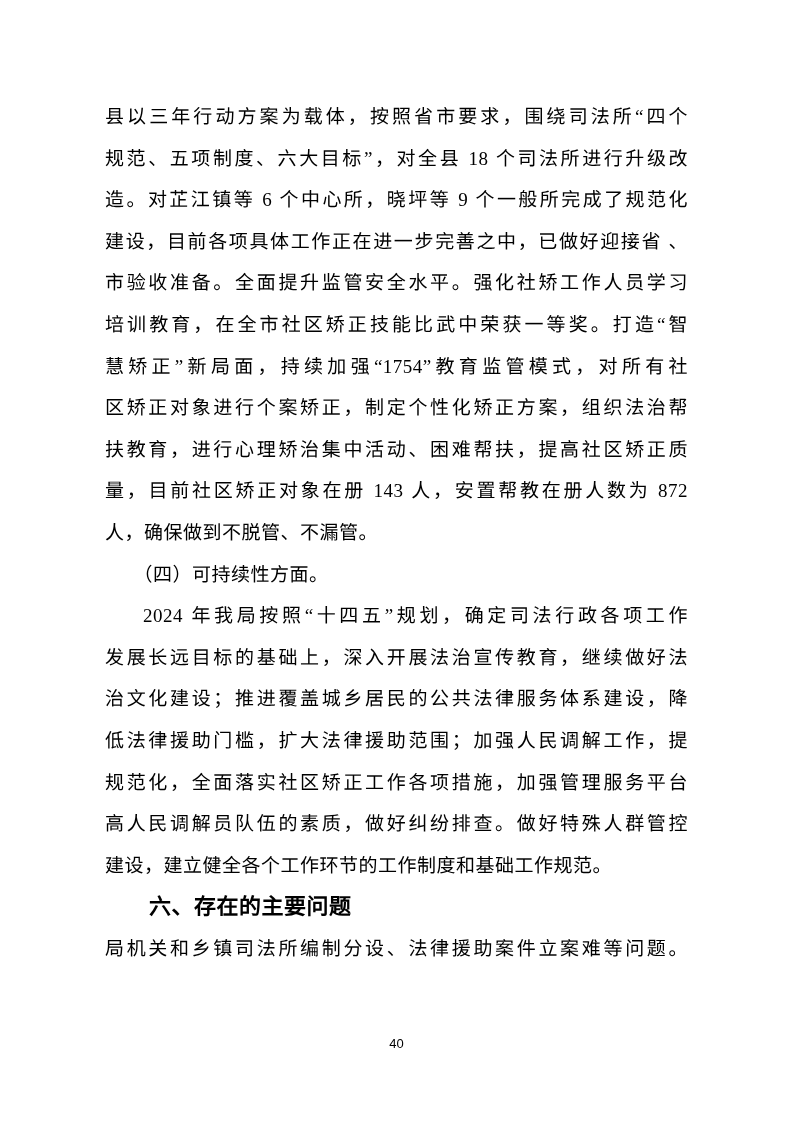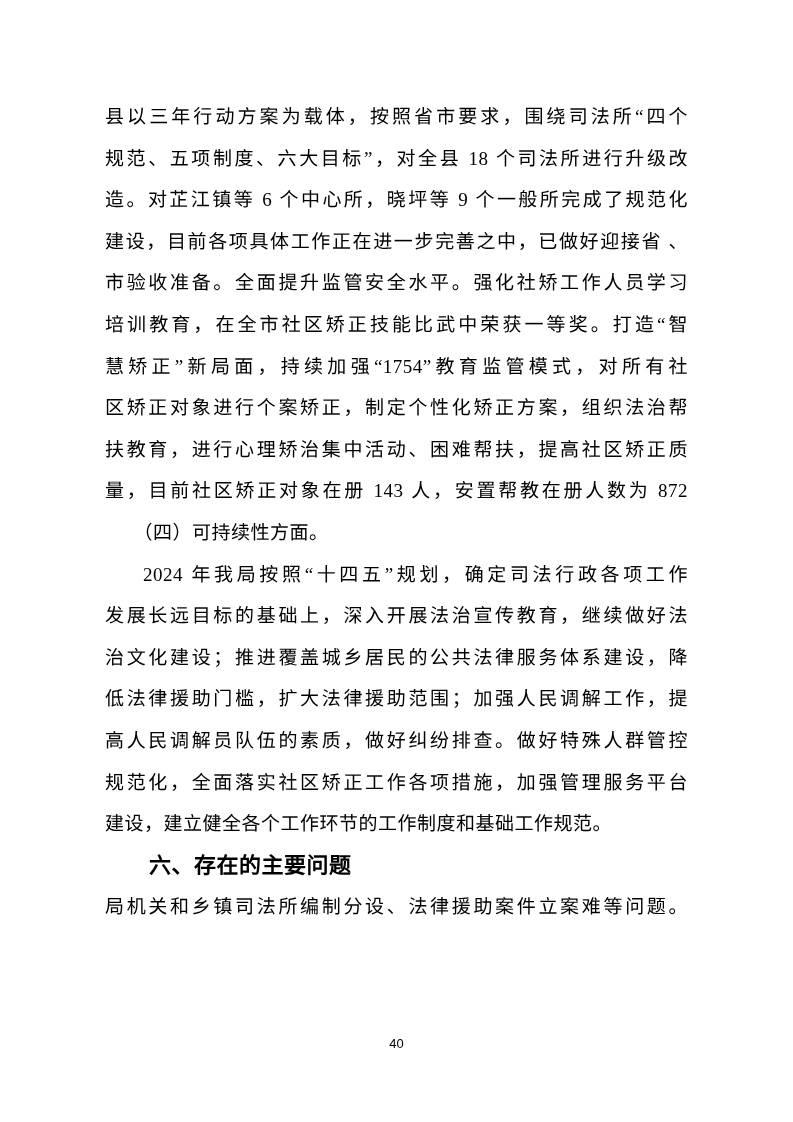--- a/index.html
+++ b/index.html
@@ -61,33 +61,34 @@
       <div class="line fill">县以三年行动方案为载体，按照省市要求，围绕司法所“四个</div>
       <div class="line fill">规范、五项制度、六大目标”，对全县 18 个司法所进行升级改</div>
       <div class="line fill">造。对芷江镇等 6 个中心所，晓坪等 9 个一般所完成了规范化</div>
       <div class="line fill">建设，目前各项具体工作正在进一步完善之中，已做好迎接省 、</div>
       <div class="line fill">市验收准备。全面提升监管安全水平。强化社矫工作人员学习</div>
       <div class="line fill">培训教育，在全市社区矫正技能比武中荣获一等奖。打造“智</div>
       <div class="line fill">慧矫正”新局面，持续加强“1754”教育监管模式，对所有社</div>
       <div class="line fill">区矫正对象进行个案矫正，制定个性化矫正方案，组织法治帮</div>
       <div class="line fill">扶教育，进行心理矫治集中活动、困难帮扶，提高社区矫正质</div>
       <div class="line fill">量，目前社区矫正对象在册 143 人，安置帮教在册人数为 872</div>
+      <div class="line">人，确保做到不脱管、不漏管。</div>
     </div>
 
     <div>
       <div class="line indent15">（四）可持续性方面。</div>
     </div>
 
     <div>
       <div class="line fill indent2">2024 年我局按照“十四五”规划，确定司法行政各项工作</div>
       <div class="line fill">发展长远目标的基础上，深入开展法治宣传教育，继续做好法</div>
       <div class="line fill">治文化建设；推进覆盖城乡居民的公共法律服务体系建设，降</div>
       <div class="line fill">低法律援助门槛，扩大法律援助范围；加强人民调解工作，提</div>
+      <div class="line fill">规范化，全面落实社区矫正工作各项措施，加强管理服务平台</div>
       <div class="line fill">高人民调解员队伍的素质，做好纠纷排查。做好特殊人群管控</div>
-      <div class="line fill">规范化，全面落实社区矫正工作各项措施，加强管理服务平台</div>
       <div class="line">建设，建立健全各个工作环节的工作制度和基础工作规范。</div>
     </div>
 
     <div class="heading">六、存在的主要问题</div>
 
     <div>
       <div class="line fill">局机关和乡镇司法所编制分设、法律援助案件立案难等问题。</div>
     </div>
 
   </div>

